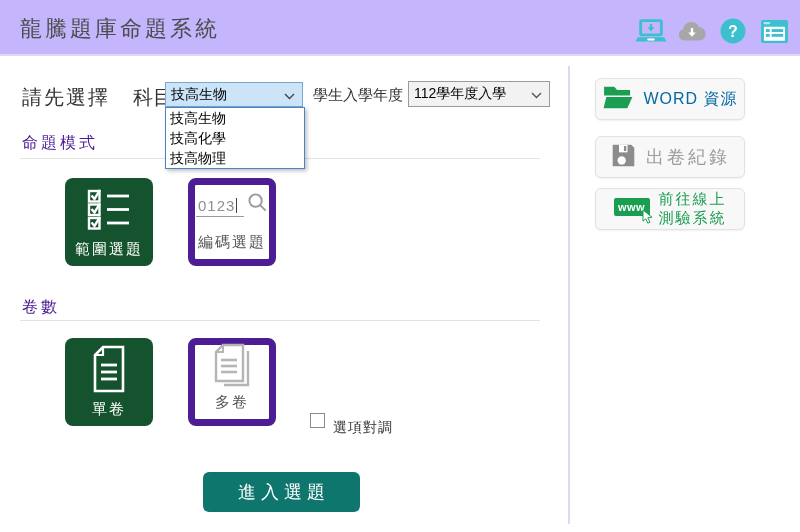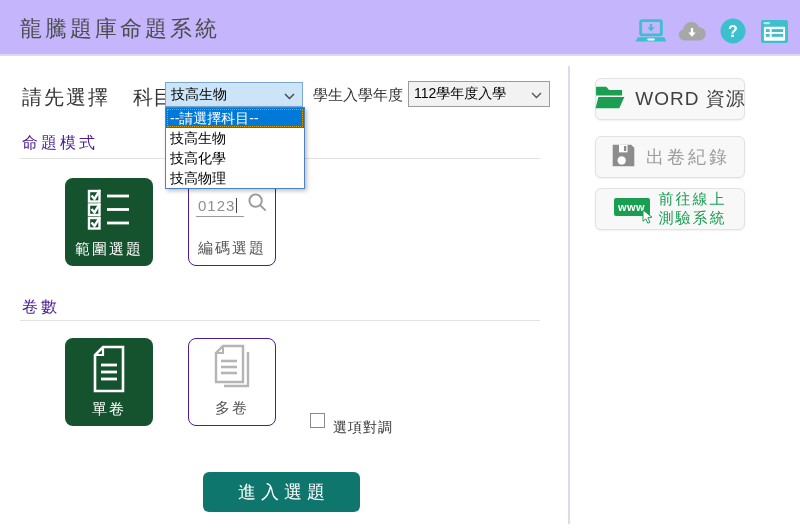--- a/index.html
+++ b/index.html
@@ -45,21 +45,21 @@
   .section-label { position:absolute; font-size:16px; color:#4c1d95; letter-spacing:3px; }
   .mode-label { left:22px; top:133px; }
   .paper-label { left:22px; top:297px; }
   .hrule { position:absolute; left:20px; width:520px; height:1px; background:#e3e3e3; }
   .hr1 { top:158px; } .hr2 { top:320px; }
   
   .tile { position:absolute; width:88px; height:88px; border-radius:8px;
           display:flex; flex-direction:column; align-items:center;
           justify-content:flex-end; padding-bottom:7px; cursor:pointer; }
   .tile.teal { background:#14532d; color:#fff; }
-  .tile.white { background:#fff; border:1px solid #4c1d95; color:#555; }
+  .tile.white { background:#fff; border:7px solid #4c1d95; color:#555; }
   .tile-label { font-size:15px; letter-spacing:2px; white-space:nowrap; }
   .tile-range { left:65px; top:178px; }
   .tile-code  { left:188px; top:178px; }
   .tile-single{ left:65px; top:338px; }
   .tile-multi { left:188px; top:338px; }
   .tile .icon-wrap { flex:1; display:flex; align-items:center; justify-content:center; }
   .code-row { display:flex; align-items:flex-end; gap:3px; margin-bottom:10px; }
   .code-input { display:flex; align-items:center; border-bottom:1px solid #9a9a9a;
                 padding:0 2px 2px 2px; min-width:48px; }
   .code-text { font-size:15px; color:#8f8f8f; letter-spacing:1px; }
@@ -76,21 +76,21 @@
                display:flex; align-items:center; justify-content:center;
                font-family:inherit; }
   
   .sbtn { position:absolute; left:595px; width:150px; background:#f8f8f8;
           border:1px solid #e2e2e2; border-radius:6px; display:flex;
           align-items:center; justify-content:center; gap:9px; cursor:pointer;
           box-shadow:0 1px 2px rgba(0,0,0,.06); }
   .sbtn-word { top:78px; height:42px; }
   .sbtn-record { top:136px; height:42px; }
   .sbtn-online { top:188px; height:42px; }
-  .green-text { color:#404040; font-size:19px; letter-spacing:1px; white-space:nowrap; }
+  .green-text { color:#0369a1; font-size:16px; letter-spacing:1px; white-space:nowrap; }
   .gray-text  { color:#9d9d9d; font-size:18px; letter-spacing:3px; white-space:nowrap; }
   .online-text { color:#1a9e52; font-size:15px; letter-spacing:2px;
                  line-height:1.25; text-align:left; }
   .www-wrap { position:relative; width:36px; height:22px; }
   .www-box { width:36px; height:18px; background:#1a9e52; border-radius:2px;
              color:#fff; font-size:11px; font-weight:bold; display:flex;
              align-items:center; justify-content:center; letter-spacing:0.5px; }
 </style>
 </head>
 <body>
@@ -152,21 +152,20 @@
 <div class="select select-year">
   <span>112學年度入學</span>
   <span class="chev">
     <svg width="11" height="7" viewBox="0 0 11 7">
         <path d="M1 1 L5.5 5.5 L10 1" stroke="#555" fill="none" stroke-width="1.4"></path>
       </svg>
   </span>
 </div>
 
 <div class="dropdown">
-  <div class="dd-item selected">--請選擇科目--</div>
   <div class="dd-item">技高生物</div>
   <div class="dd-item">技高化學</div>
   <div class="dd-item">技高物理</div>
 </div>
 
 <div class="section-label mode-label">命題模式</div>
 <div class="hrule hr1"></div>
 
 <div class="tile teal tile-range">
   <div class="icon-wrap">

